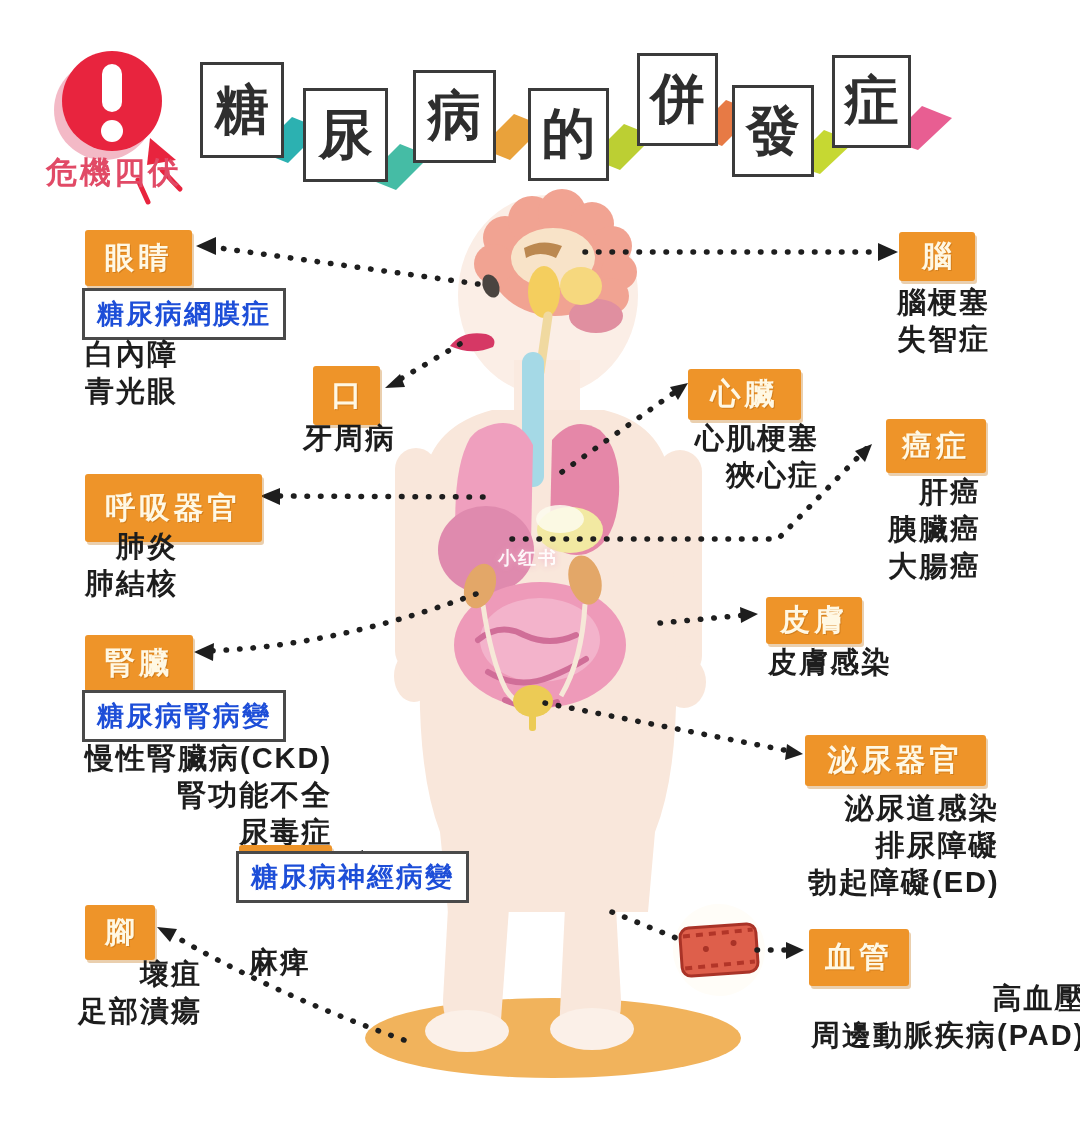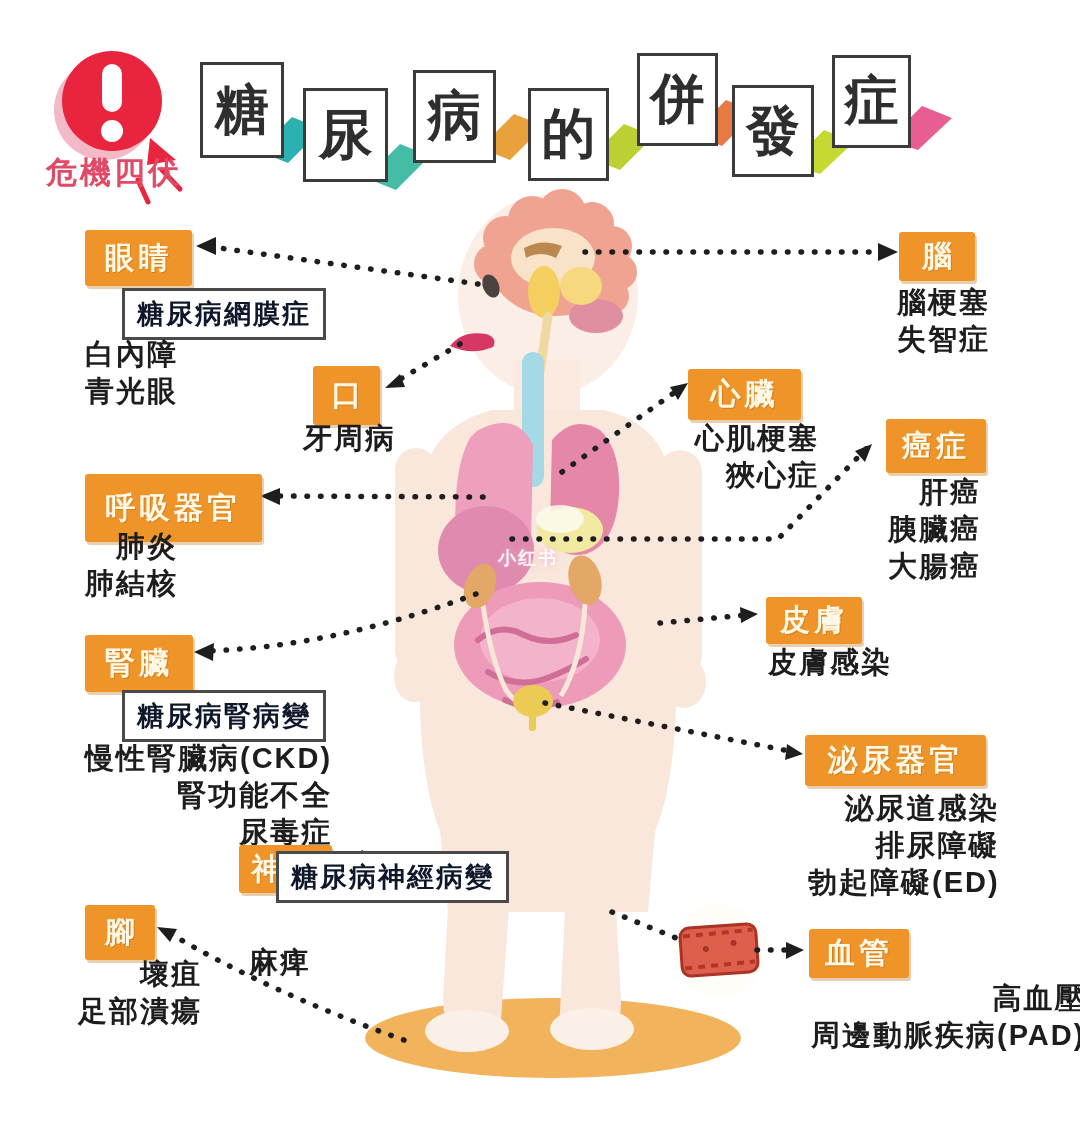--- a/index.html
+++ b/index.html
@@ -13,22 +13,22 @@
     position:absolute;display:flex;align-items:center;justify-content:center;
     background:#EE9429;color:#FFF8E4;font-weight:700;font-size:30px;
     border-radius:3px;letter-spacing:4px;
     box-shadow:2px 3px 0 rgba(196,118,22,.35);
     text-shadow:1px 1px 0 rgba(190,110,20,.55);
     margin-top:8px;
   }
   
   .hl{
     position:absolute;display:inline-block;background:#ffffff;
-    border:3px solid #4A4A4A;color:#0f172a;font-weight:700;font-size:27px;
-    padding:5px 12px;letter-spacing:2px;white-space:nowrap;margin-left:40px;
+    border:3px solid #4A4A4A;color:#1d4ed8;font-weight:700;font-size:27px;
+    padding:5px 12px;letter-spacing:2px;white-space:nowrap;
   }
   
   .items{
     position:absolute;color:#1D1D1D;font-weight:700;font-size:29px;
     line-height:37px;letter-spacing:2px;white-space:nowrap;text-align:right;
   }
   
   .tbox{
     position:absolute;display:flex;align-items:center;justify-content:center;
     background:#ffffff;border:3px solid #3B3B3B;color:#2E2E2E;
@@ -244,21 +244,21 @@
     <div>皮膚感染</div>
   </div>
 
   <div class="obadge" style="left:805px;top:727px;width:181px;height:51px">泌尿器官</div>
   <div class="items" style="left:808px;top:790px">
     <div>泌尿道感染</div>
     <div>排尿障礙</div>
     <div>勃起障礙(ED)</div>
   </div>
 
-  <div class="obadge" style="left:809px;top:921px;width:100px;height:49px">血管</div>
+  <div class="obadge" style="left:809px;top:921px;width:100px;height:57px">血管</div>
   <div class="items" style="left:811px;top:980px">
     <div>高血壓</div>
     <div>周邊動脈疾病(PAD)</div>
   </div>
 
   <div class="watermark">小红书</div>
 
 </div>
 
 </body></html>

